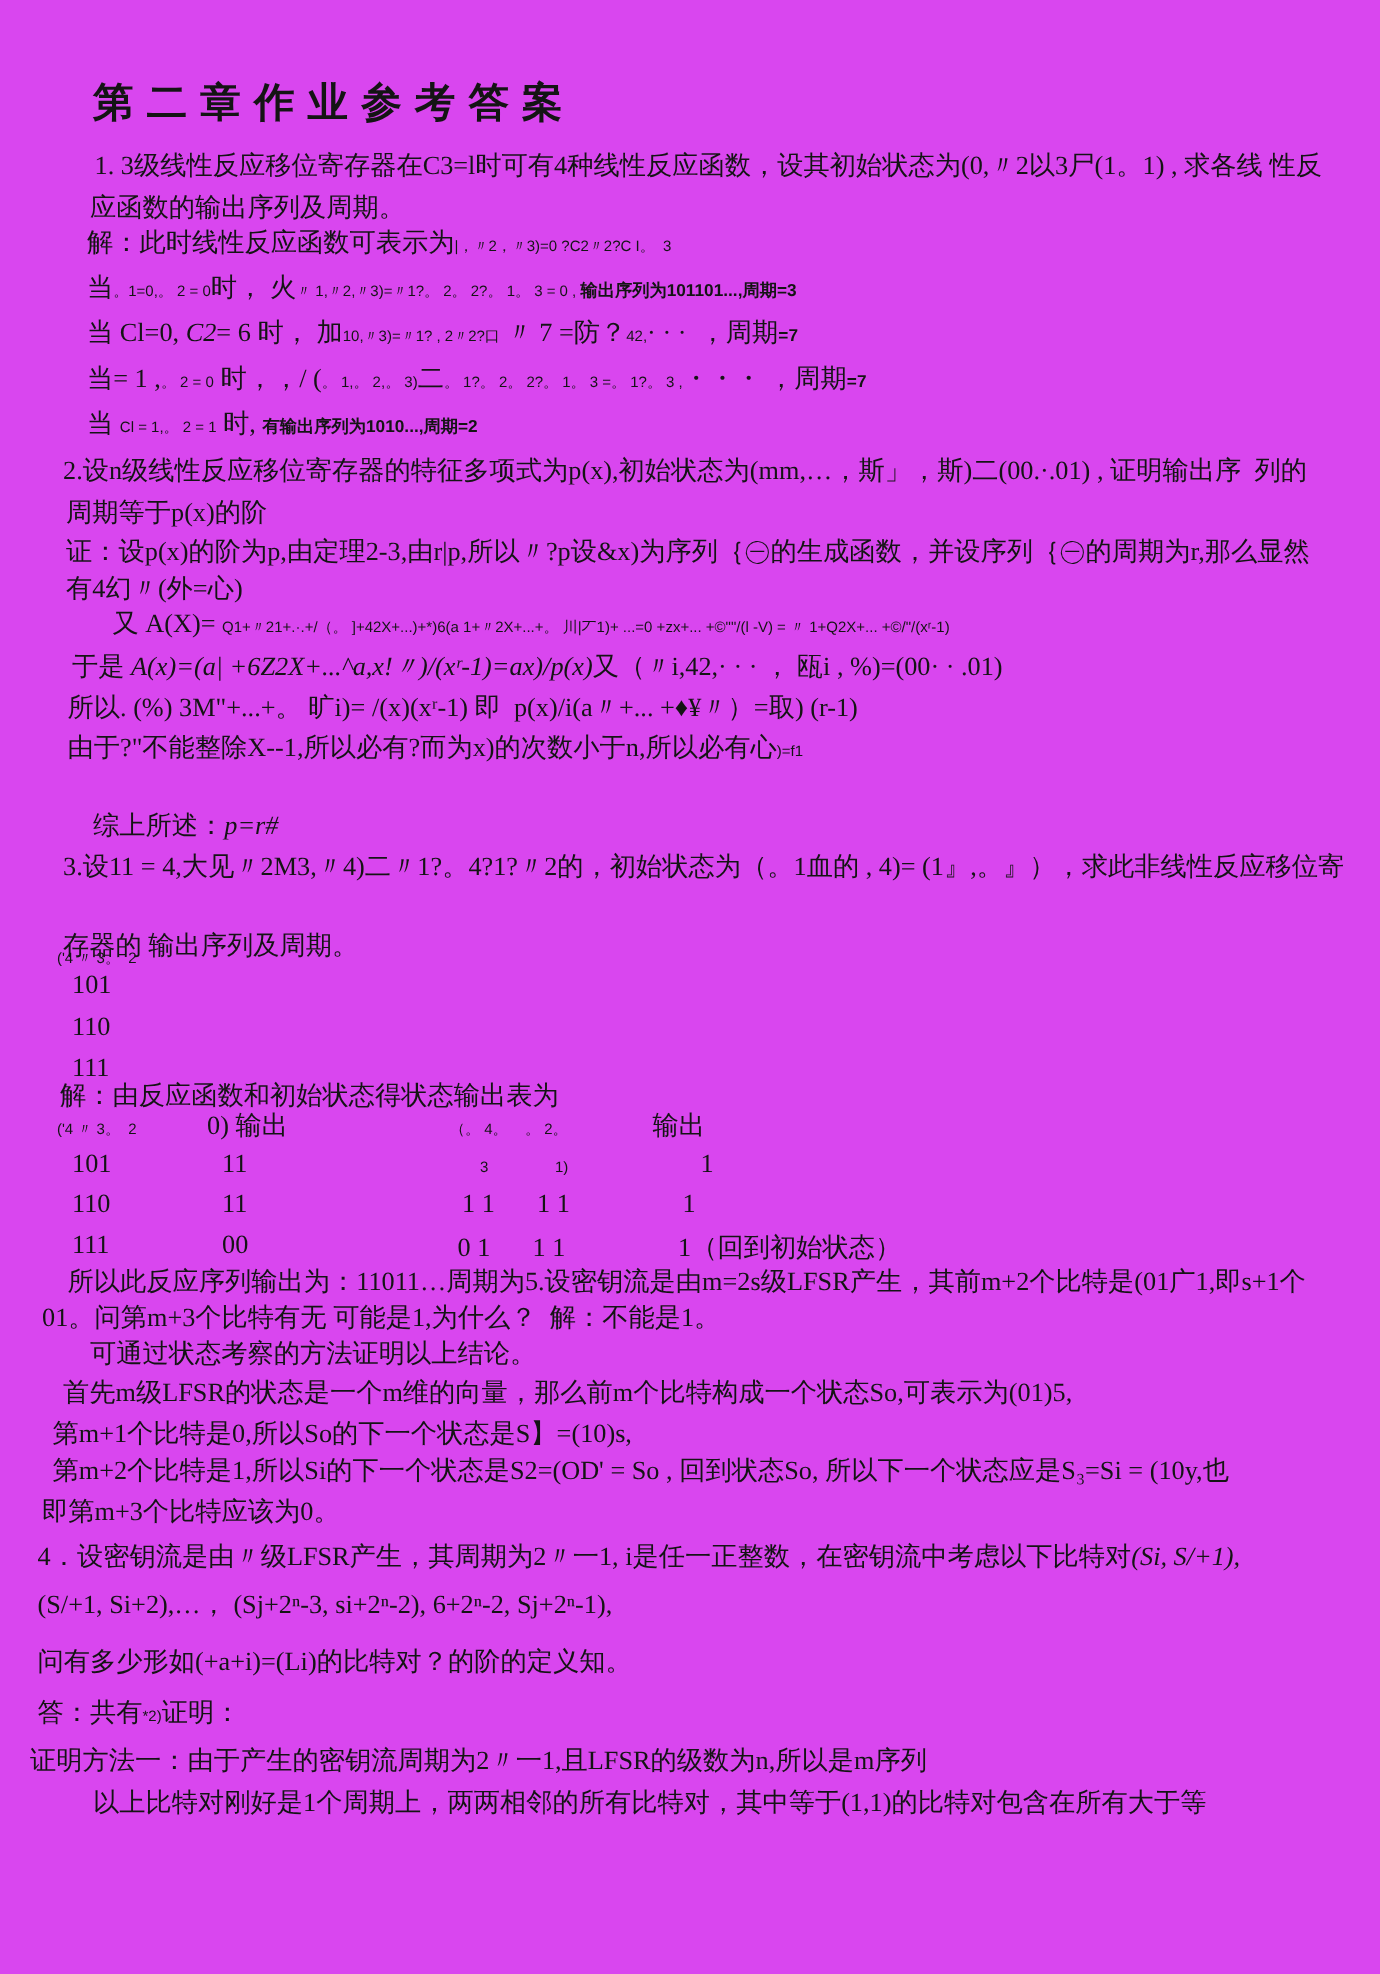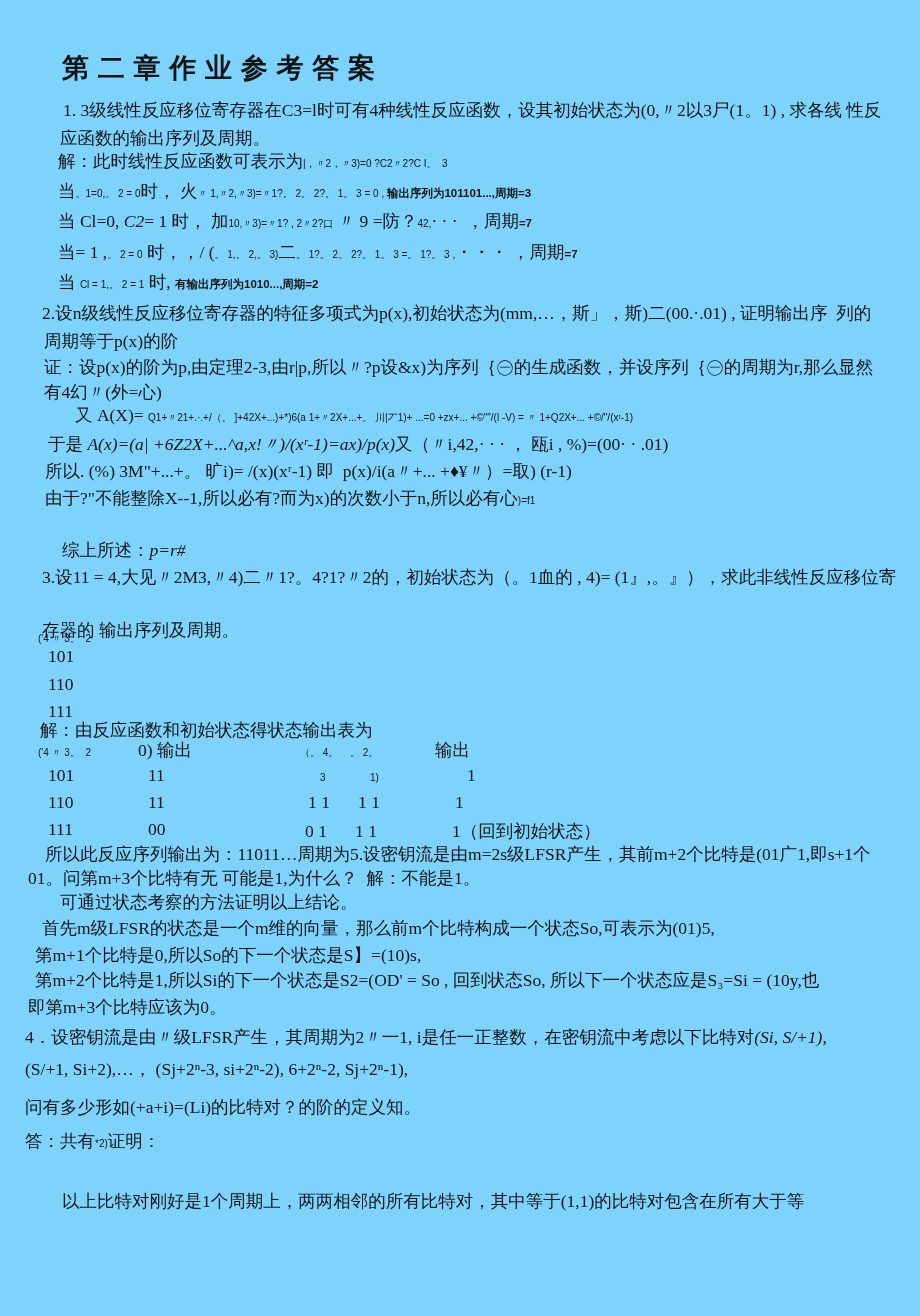--- a/index.html
+++ b/index.html
@@ -1,18 +1,18 @@
 <!DOCTYPE html>
 <html><head>
 <meta charset="utf-8">
 <style>
   html,body { margin:0; padding:0; background:#e8e8e8; }
   .page {
     position:relative; width:920px; height:1316px; margin:0 auto;
-    background:#7dd3fc; overflow:hidden;
+    background:#d946ef; overflow:hidden;
     font-family:"Liberation Serif","DejaVu Serif",serif;
     color:#141414;
   }
   .ln { position:absolute; white-space:pre; line-height:1.32; font-size:17.5px; }
   .title {
     position:absolute; font-size:27px; font-weight:700; letter-spacing:1px;
     white-space:pre;
   }
   .n  { font-size:17.5px; }
   .s  { font-size:10px;  font-family:"Liberation Sans","DejaVu Sans",sans-serif; }
@@ -31,21 +31,21 @@
 
   <div class="title" style="top:50px;left:62px">第 二 章 作 业 参 考 答 案</div>
 
   <div class="ln" style="top:99px;left:63px"><span class="n">1. 3级线性反应移位寄存器在C3=l时可有4种线性反应函数，设其初始状态为(0,〃2以3尸(1。1) , 求各线 性反</span></div>
   <div class="ln" style="top:127px;left:60px"><span class="n">应函数的输出序列及周期。</span></div>
 
   <div class="ln" style="top:150px;left:58px"><span class="n">解：此时线性反应函数可表示为</span><span class="s">|，〃2，〃3)=0 ?C2〃2?C I。  3</span></div>
 
   <div class="ln" style="top:180px;left:58px"><span class="n">当</span><span class="s">。1=0,。 2 = 0</span><span class="n">时， 火</span><span class="s">〃 1,〃2,〃3)=〃1?。 2。 2?。 1。 3 = 0 , </span><span class="sb">输出序列为101101...,周期=3</span></div>
 
-  <div class="ln" style="top:210px;left:58px"><span class="n">当 Cl=0, </span><span class="it">C2</span><span class="n">= 1 时， 加</span><span class="s">10,〃3)=〃1? , 2〃2?口</span><span class="n"> 〃 9 =防？</span><span class="s">42,</span><span class="n">· · ·  ，周期</span><span class="sb">=7</span></div>
+  <div class="ln" style="top:210px;left:58px"><span class="n">当 Cl=0, </span><span class="it">C2</span><span class="n">= 6 时， 加</span><span class="s">10,〃3)=〃1? , 2〃2?口</span><span class="n"> 〃 7 =防？</span><span class="s">42,</span><span class="n">· · ·  ，周期</span><span class="sb">=7</span></div>
 
   <div class="ln" style="top:241px;left:58px"><span class="n">当= 1 ,</span><span class="s">。 2 = 0</span><span class="n"> 时，，/ (</span><span class="s">。 1,。 2,。 3)</span><span class="n">二</span><span class="s">。 1?。 2。 2?。 1。 3 =。 1?。 3 ,</span><span class="n">・・・ ，周期</span><span class="sb">=7</span></div>
 
   <div class="ln" style="top:271px;left:58px"><span class="n">当 </span><span class="s">Cl = 1,。 2 = 1</span><span class="n"> 时, </span><span class="sb">有输出序列为1010...,周期=2</span></div>
 
   <div class="ln" style="top:302px;left:42px"><span class="n">2.设n级线性反应移位寄存器的特征多项式为p(x),初始状态为(mm,…，斯」，斯)二(00.·.01) , 证明输出序  列的</span></div>
   <div class="ln" style="top:330px;left:44px"><span class="n">周期等于p(x)的阶</span></div>
   <div class="ln" style="top:356px;left:44px"><span class="n">证：设p(x)的阶为p,由定理2-3,由r|p,所以〃?p设&amp;x)为序列｛㊀的生成函数，并设序列｛㊀的周期为r,那么显然</span></div>
   <div class="ln" style="top:381px;left:44px"><span class="n">有4幻〃(外=心)</span></div>
 
@@ -85,15 +85,16 @@
   <div class="ln" style="top:891px;left:60px"><span class="n">可通过状态考察的方法证明以上结论。</span></div>
   <div class="ln" style="top:917px;left:42px"><span class="n">首先m级LFSR的状态是一个m维的向量，那么前m个比特构成一个状态So,可表示为(01)5,</span></div>
   <div class="ln" style="top:944px;left:35px"><span class="n">第m+1个比特是0,所以So的下一个状态是S】=(10)s,</span></div>
   <div class="ln" style="top:969px;left:35px"><span class="n">第m+2个比特是1,所以Si的下一个状态是S2=(OD' = So , 回到状态So, 所以下一个状态应是S₃=Si = (10y,也</span></div>
   <div class="ln" style="top:996px;left:28px"><span class="n">即第m+3个比特应该为0。</span></div>
 
   <div class="ln" style="top:1026px;left:25px"><span class="n">4．设密钥流是由〃级LFSR产生，其周期为2〃一1, i是任一正整数，在密钥流中考虑以下比特对</span><span class="it">(Si, S/+1),</span></div>
   <div class="ln" style="top:1058px;left:25px"><span class="n">(S/+1, Si+2),…， (Sj+2ⁿ-3, si+2ⁿ-2), 6+2ⁿ-2, Sj+2ⁿ-1),</span></div>
   <div class="ln" style="top:1096px;left:25px"><span class="n">问有多少形如(+a+i)=(Li)的比特对？的阶的定义知。</span></div>
   <div class="ln" style="top:1130px;left:25px"><span class="n">答：共有</span><span class="s">*2)</span><span class="n">证明：</span></div>
+  <div class="ln" style="top:1162px;left:20px"><span class="n">证明方法一：由于产生的密钥流周期为2〃一1,且LFSR的级数为n,所以是m序列</span></div>
   <div class="ln" style="top:1190px;left:62px"><span class="n">以上比特对刚好是1个周期上，两两相邻的所有比特对，其中等于(1,1)的比特对包含在所有大于等</span></div>
 
 </div>
 
 </body></html>

